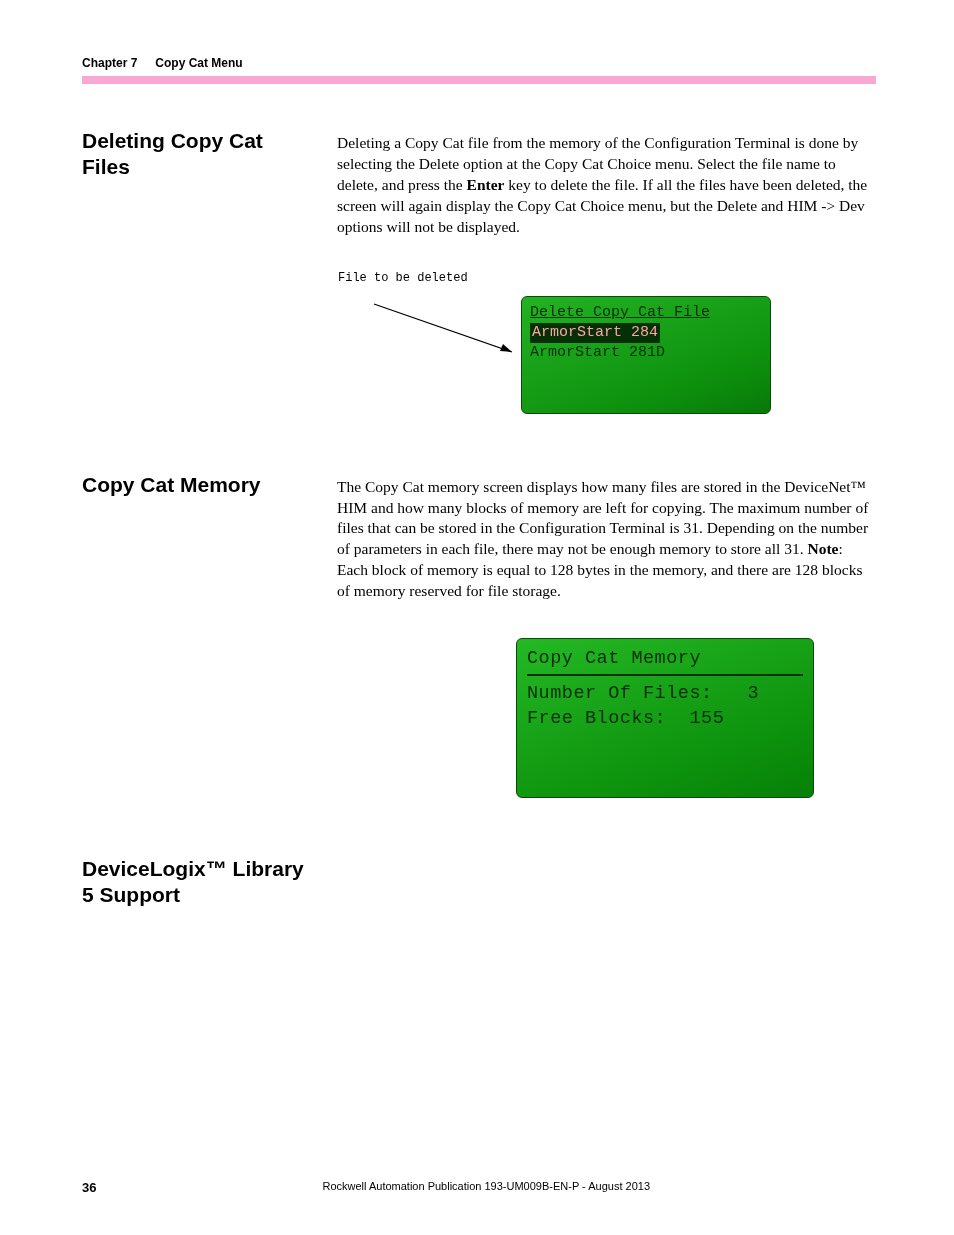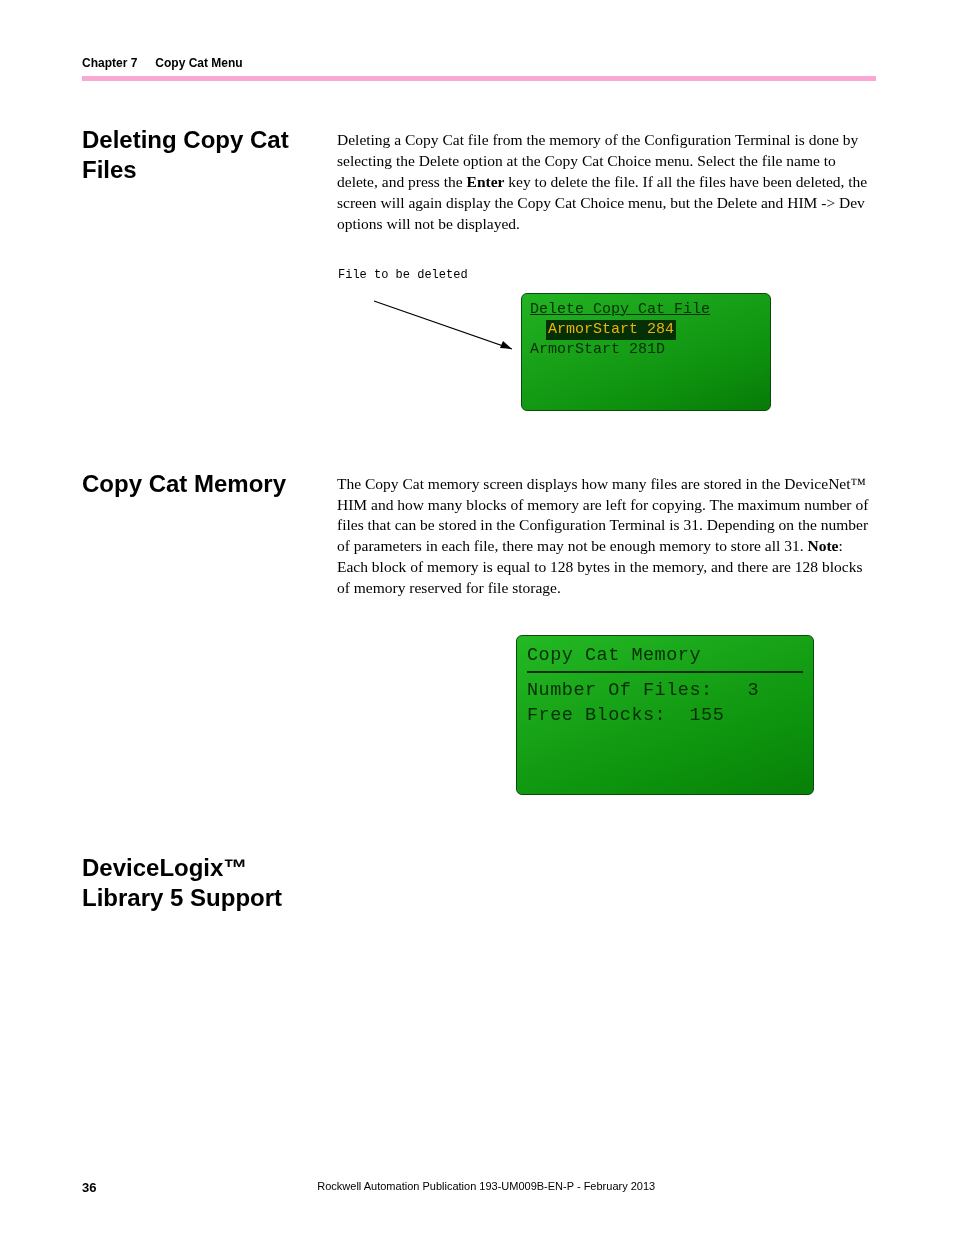--- a/index.html
+++ b/index.html
@@ -18,21 +18,21 @@
     padding: 56px 78px 40px 82px;
     box-sizing: border-box;
     height: 100%;
     position: relative;
   }
   .header-row {
     display: flex;
     align-items: baseline;
     font-family: Arial, Helvetica, sans-serif;
     font-size: 12px;
-    border-bottom: 5px solid #f9a8d4;
+    border-bottom: 8px solid #f9a8d4;
     padding-bottom: 6px;
     margin-bottom: 44px;
   }
   .chapter-label { font-weight: bold; margin-right: 18px; }
   .chapter-title { font-weight: bold; }
   .section {
     display: flex;
     margin-bottom: 58px;
   }
   .left-col {
@@ -42,21 +42,21 @@
     box-sizing: border-box;
   }
   .right-col {
     flex: 1;
     font-size: 15.5px;
     line-height: 1.35;
   }
   h2 {
     font-family: Arial, Helvetica, sans-serif;
     font-weight: bold;
-    font-size: 24px;
+    font-size: 21px;
     margin: 0;
     line-height: 1.25;
   }
   .right-col p { margin: 5px; }
   b.enter { font-weight: bold; }
 
   
   .caption-row {
     font-family: Liberation Mono, monospace;
     font-size: 12px;
@@ -92,24 +92,23 @@
     position: relative;
   }
   .lcd .title-line {
     white-space: pre;
     font-weight: normal;
     text-decoration: underline;
   }
   .lcd .line { white-space: pre; }
   .lcd .sel {
     background:#052f05;
-    color:#eab308;
+    color:#fca5a5;
     padding: 0 2px;
     display: inline-block;
-    margin-left: 16px;
   }
   .lcd2 {
     margin-left: 184px;
     width: 298px;
     height: 160px;
     background: linear-gradient(160deg,#24b924 0%,#17a217 40%,#0d930d 70%,#078007 100%);
     border: 1px solid #0a4a0a;
     border-radius: 6px;
     box-sizing: border-box;
     padding: 8px 10px 8px 10px;
@@ -193,16 +192,16 @@
   </div>
 
   <div class="section">
     <div class="left-col">
       <h2>DeviceLogix™ Library 5 Support</h2>
     </div>
   </div>
 
   <div class="footer">
     <span class="pg">36</span>
-    <div class="pub">Rockwell Automation Publication 193-UM009B-EN-P - February 2013</div>
+    <div class="pub">Rockwell Automation Publication 193-UM009B-EN-P - August 2013</div>
   </div>
 
 </div>
 
 </body></html>

